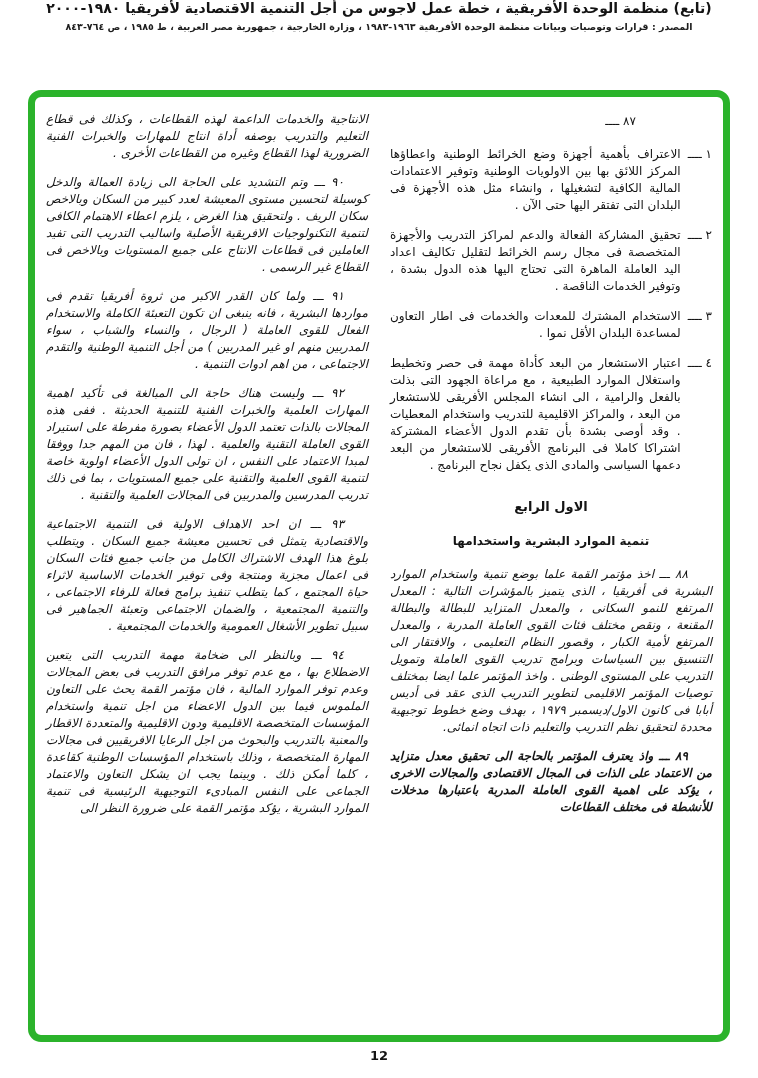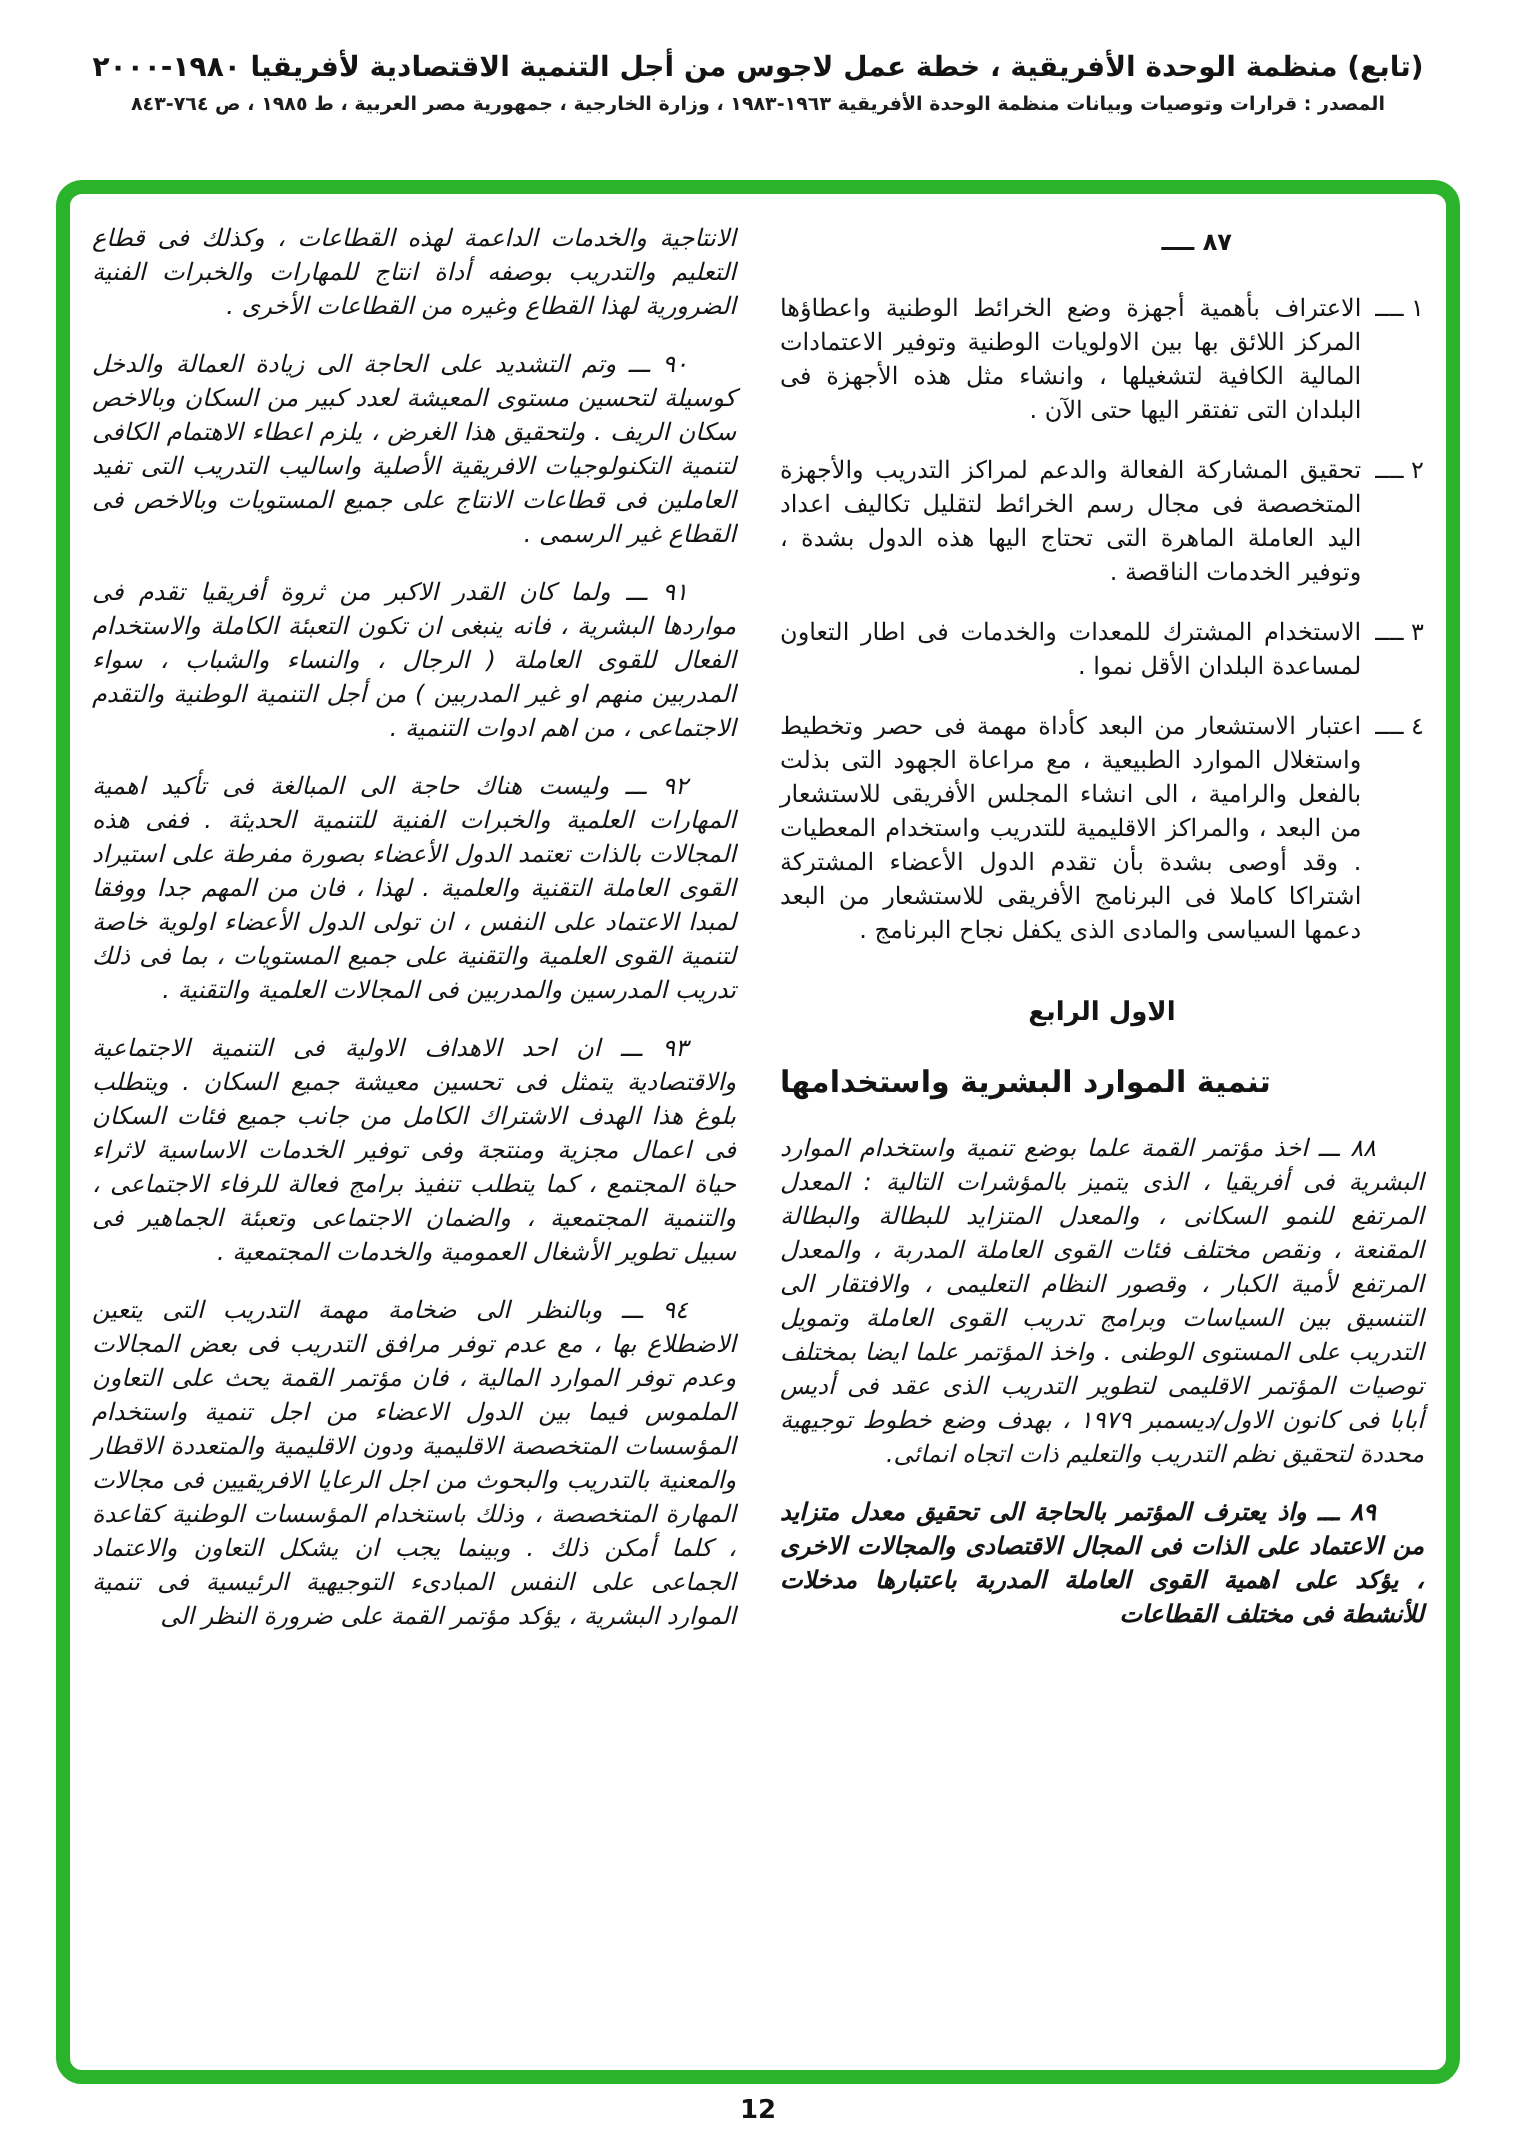--- a/index.html
+++ b/index.html
@@ -1,37 +1,37 @@
 <!DOCTYPE html>
 <html lang="ar"><head>
 <meta charset="utf-8">
 <style>
   html,body{margin:0;padding:0;}
   body{
     width:758px;height:1078px;position:relative;background:#ffffff;
     font-family:"DejaVu Sans",sans-serif;color:#141414;overflow:hidden;
   }
   .header{direction:rtl;text-align:center;}
-  .header-title{padding-top:26px;font-size:14px;font-weight:bold;letter-spacing:0;}
+  .header-title{font-size:14px;font-weight:bold;letter-spacing:0;}
   .header-source{margin-top:5px;font-size:9.5px;font-weight:bold;color:#1c1c1c;}
   .content-box{
     position:absolute;left:28px;top:90px;width:688px;height:938px;
     border:7px solid #2bb32b;border-radius:13px;overflow:hidden;background:#fff;
   }
   .columns{
     direction:rtl;display:flex;gap:22px;padding:14px 11px 0 11px;box-sizing:border-box;
   }
   .col{width:322px;font-size:12px;line-height:17px;text-align:justify;}
   .sec-heading{font-size:13.5px;font-weight:bold;margin:6px 0 16px 0;text-align:right;}
-  .item87{margin:2px 96px 16px 0;font-weight:bold;}
+  .item87{margin:2px 76px 16px 0;font-weight:normal;}
   .li{display:flex;gap:7px;margin-bottom:13px;}
   .li-num{white-space:nowrap;flex:0 0 auto;}
   .li-text{flex:1 1 auto;text-align:justify;}
   .chapter-heading{text-align:center;font-weight:bold;font-size:13px;margin:24px 0 18px 0;}
-  .chapter-subheading{text-align:left;font-weight:bold;font-size:15px;margin:0 0 16px 0;}
+  .chapter-subheading{text-align:center;font-weight:bold;font-size:12px;margin:0 0 16px 0;}
   p.para{margin:0 0 12px 0;text-indent:24px;font-style:italic;}
   p.para.noindent{text-indent:0;}
   p.para.heavy{font-weight:bold;}
   .page-number{
     position:absolute;left:0;right:0;top:1048px;text-align:center;
     font-size:13px;font-weight:bold;direction:rtl;
   }
 </style>
 </head>
 <body>

